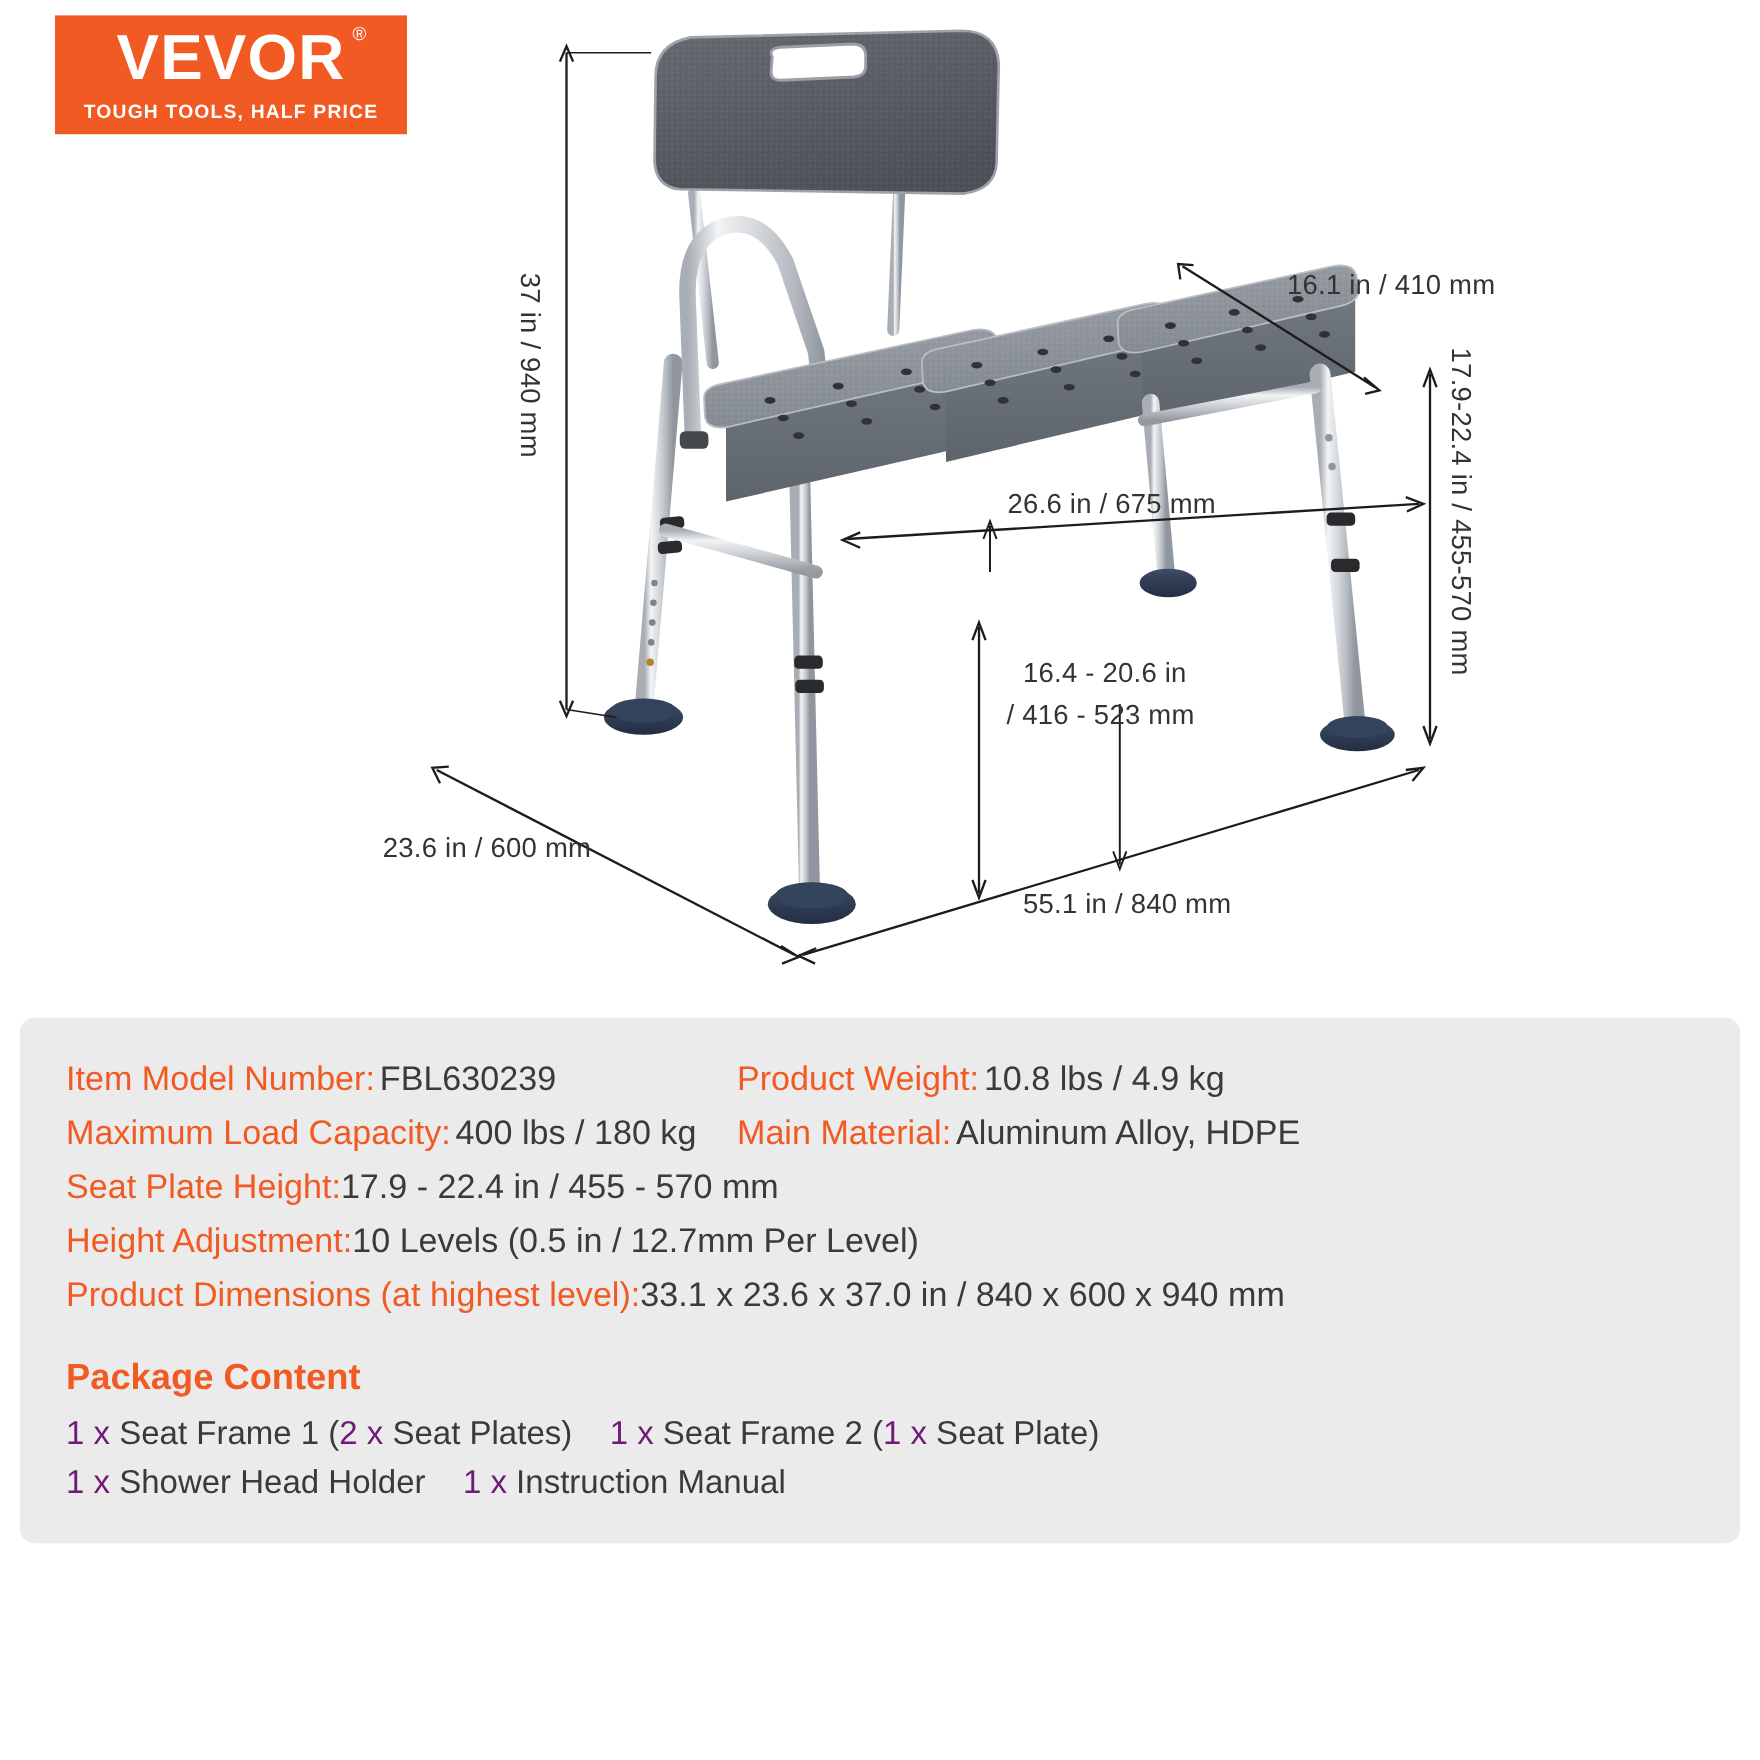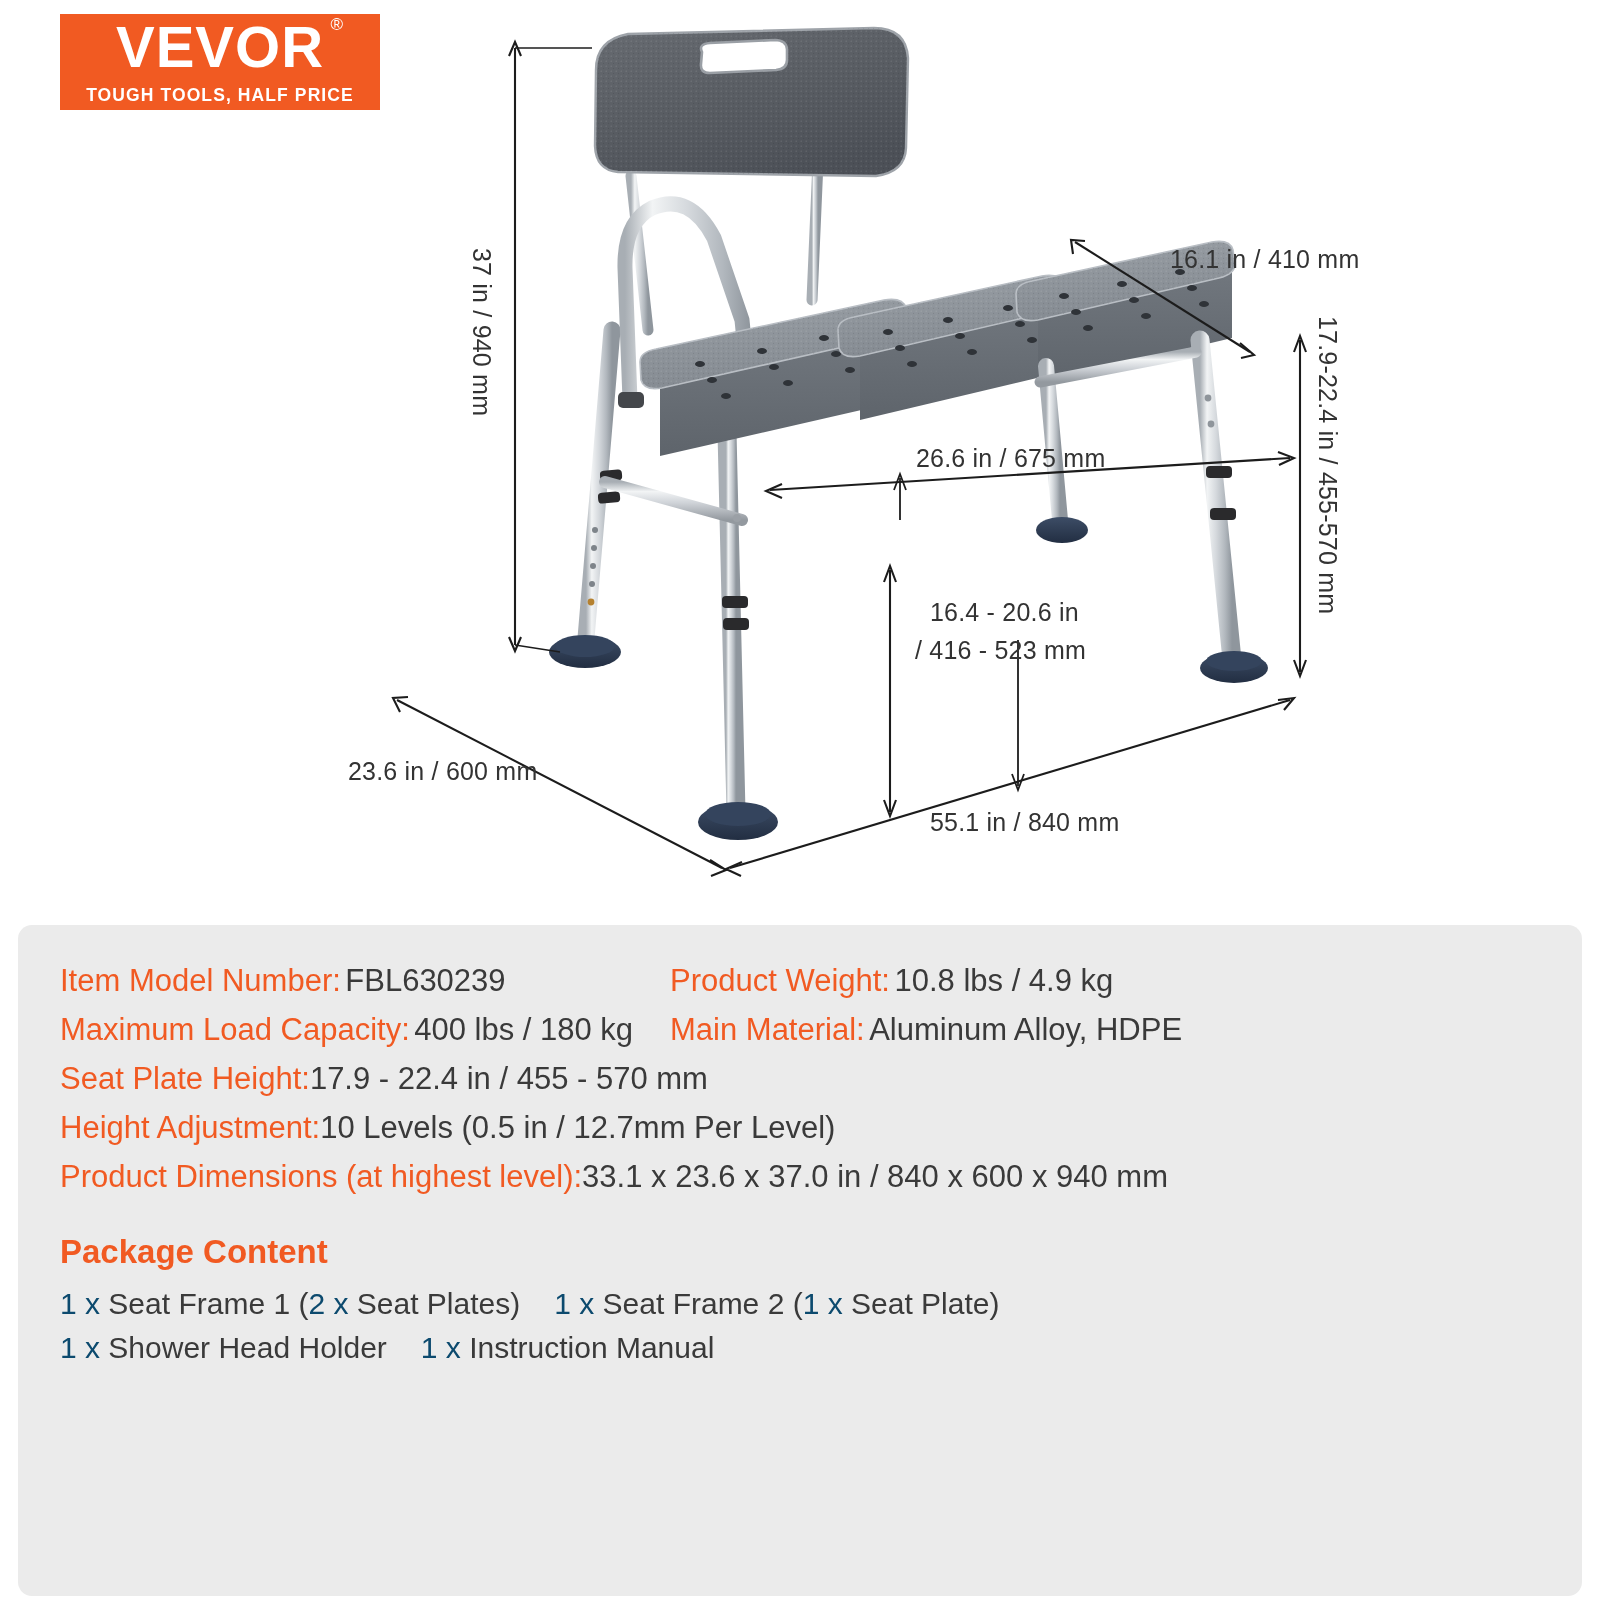--- a/index.html
+++ b/index.html
@@ -14,27 +14,26 @@
     overflow: hidden;
     position: relative;
   }
 
   
   .logo-box {
     position: absolute;
     left: 50px;
     top: 14px;
     width: 320px;
-    height: 96px;
+    height: 108px;
     background: #F15A22;
     display: flex;
     flex-direction: column;
     align-items: center;
     justify-content: center;
-    margin-left: 10px;
   }
   .logo-word {
     color: #ffffff;
     font-size: 58px;
     font-weight: bold;
     letter-spacing: 1px;
     line-height: 1;
     position: relative;
     font-family: "Liberation Sans", sans-serif;
   }
@@ -72,21 +71,21 @@
     letter-spacing: 0.2px;
   }
   .dim-label.rot-cw  { transform: rotate(90deg);  transform-origin: left top; }
 
   
   .spec-panel {
     position: absolute;
     left: 18px;
     top: 925px;
     width: 1564px;
-    height: 671px;
+    height: 478px;
     background: #EBEBEB;
     border-radius: 14px;
     box-sizing: border-box;
     padding: 38px 42px 0 42px;
   }
   .spec-row {
     display: flex;
     align-items: baseline;
     margin-bottom: 13px;
   }
@@ -111,21 +110,21 @@
     margin-bottom: 16px;
     font-family: "Liberation Sans", sans-serif;
   }
   .pkg-line {
     font-size: 30px;
     margin-bottom: 10px;
     color: #3A3A3A;
     font-family: "Liberation Sans", sans-serif;
     white-space: nowrap;
   }
-  .q { color: #0c4a6e; }
+  .q { color: #701a75; }
   .gap { display: inline-block; width: 34px; }
 </style>
 </head>
 <body>
 
 <div class="logo-box">
   <div class="logo-word">
     <span>VEVOR</span><span class="logo-reg">®</span>
   </div>
   <div class="logo-tag">TOUGH TOOLS, HALF PRICE</div>

